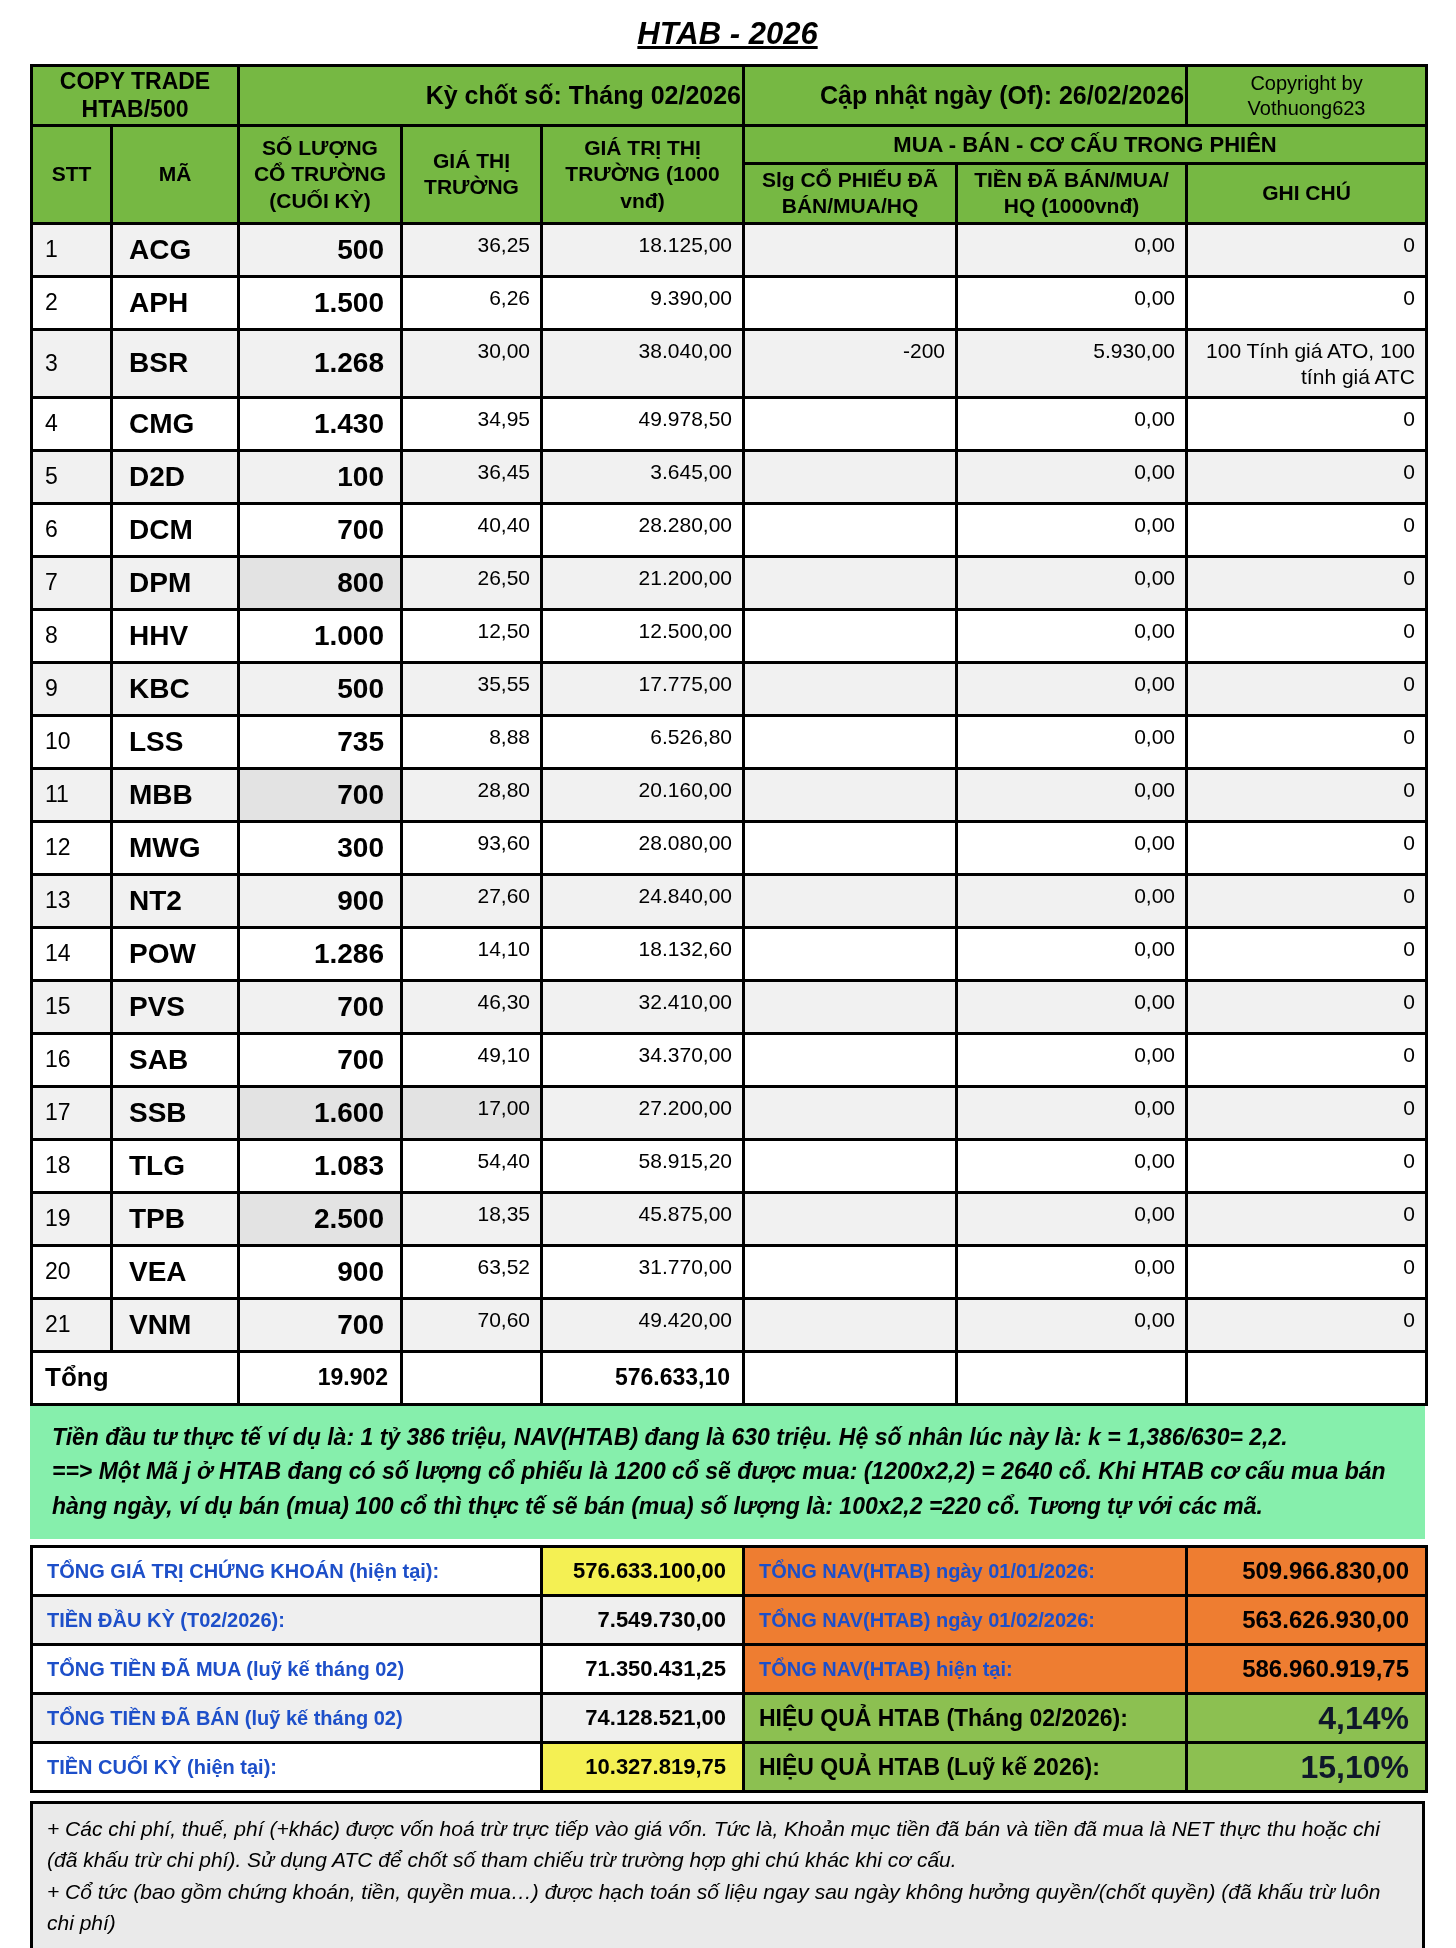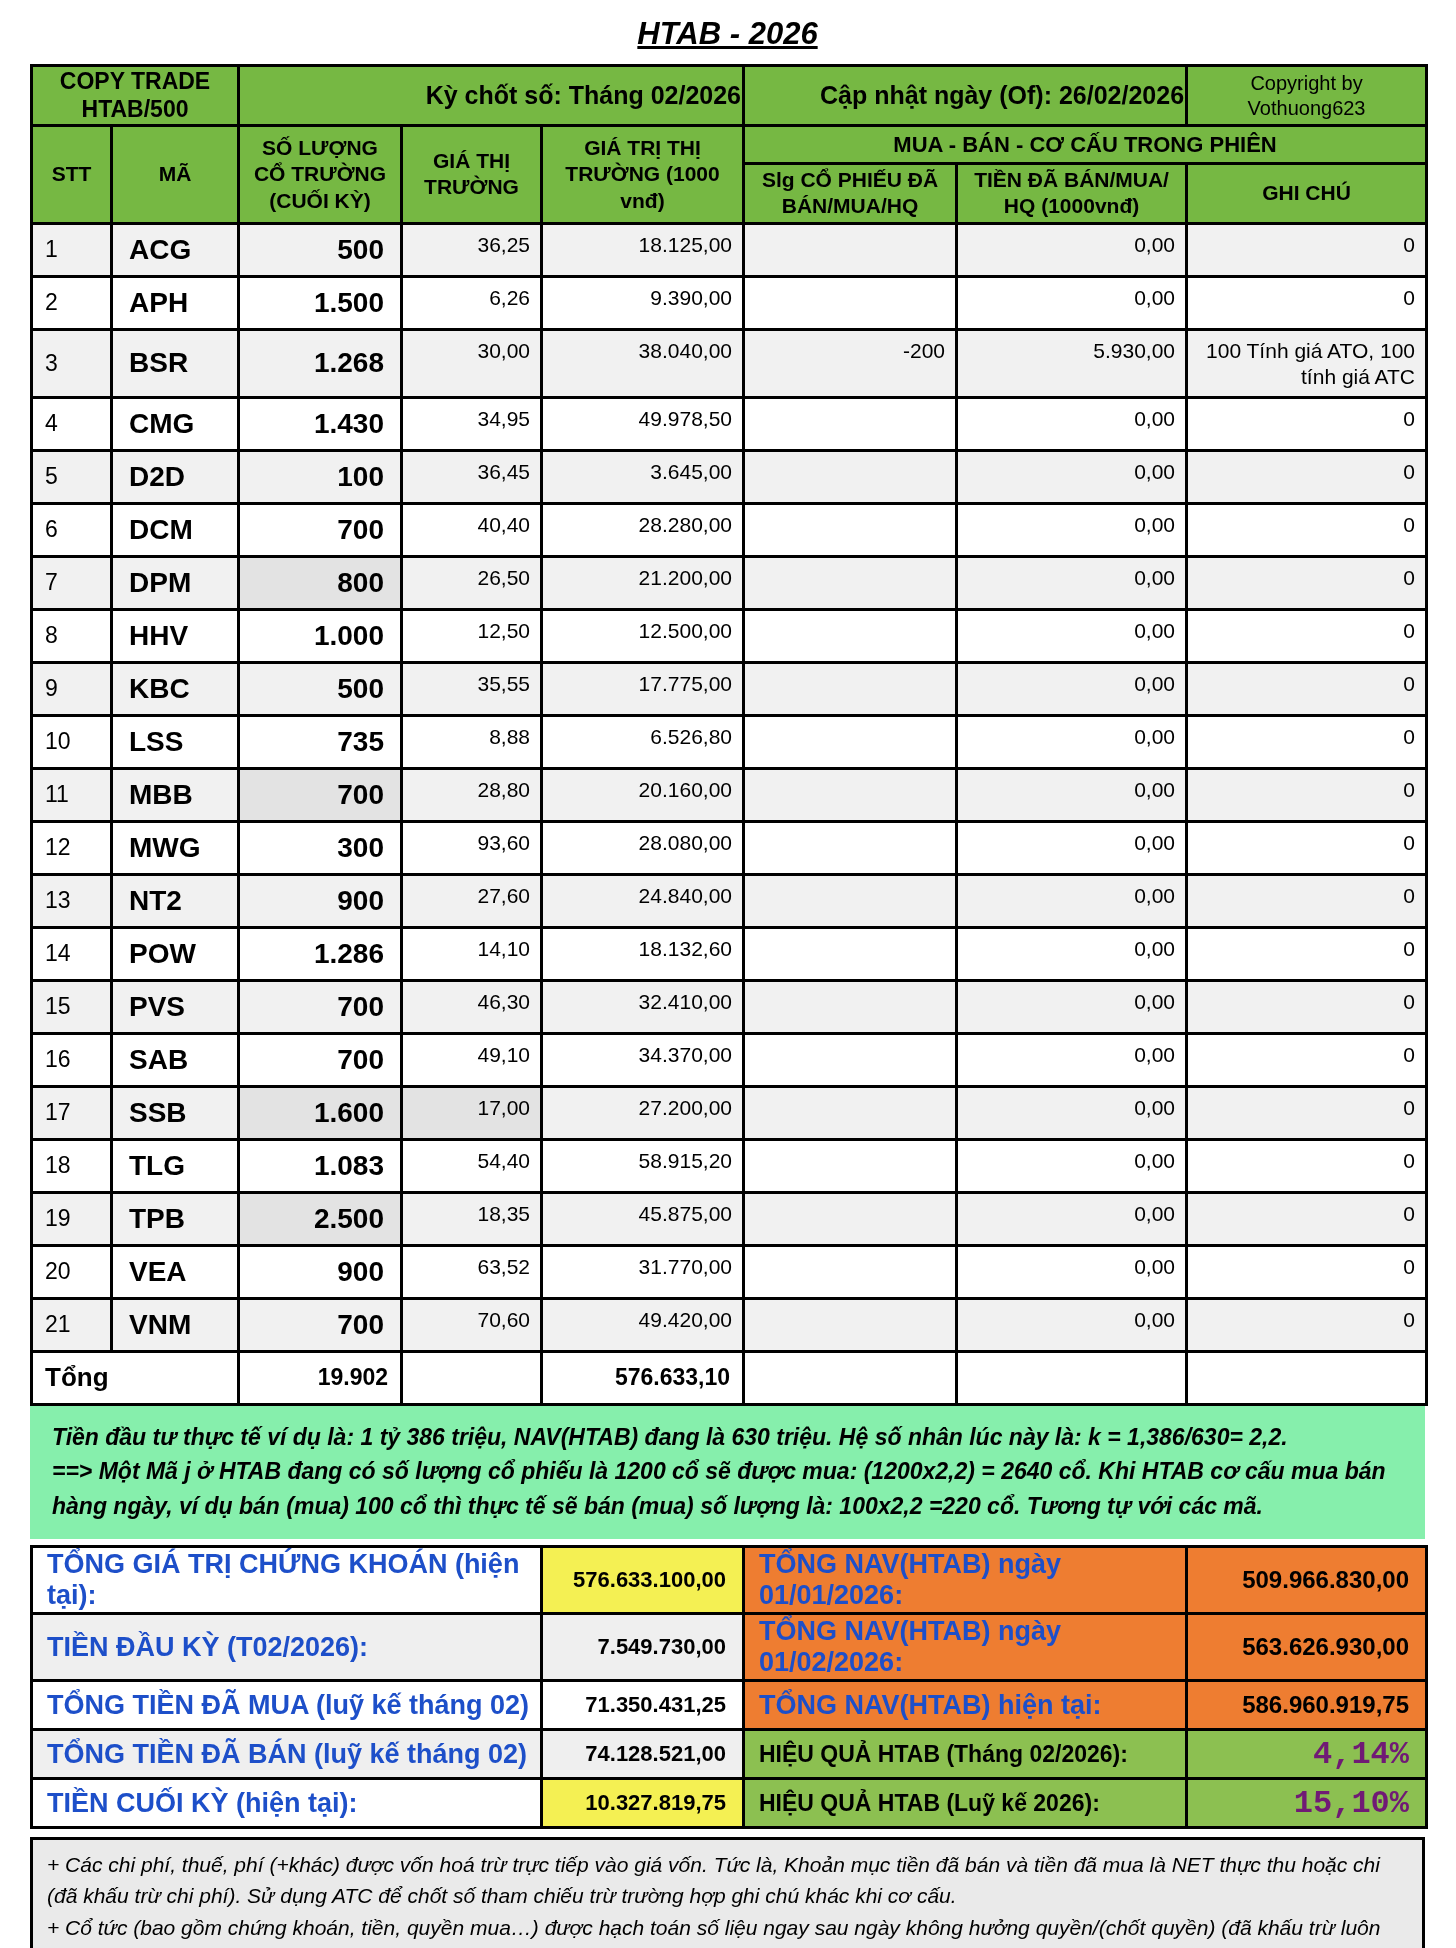--- a/index.html
+++ b/index.html
@@ -30,25 +30,25 @@
   .total-row{height:53px;}
   .t-label{font-size:26px;font-weight:bold;text-align:left;padding-left:12px;vertical-align:middle;}
   .t-num{font-size:23px;font-weight:bold;text-align:right;padding-right:12px;vertical-align:middle;}
   
   .note-block{background:#86efac;padding:14px 22px 16px 22px;
               font-size:23px;font-weight:bold;font-style:italic;line-height:1.5;width:1395px;box-sizing:border-box;}
   .note-block p{margin:0;}
   
   .summary{margin-top:6px;}
   .summary tr{height:49px;}
-  .s-label{font-size:27px;font-weight:bold;color:#1d4fc9;text-align:left;padding-left:14px;vertical-align:middle;line-height:1.15;}
+  .s-label{font-size:20px;font-weight:bold;color:#1d4fc9;text-align:left;padding-left:14px;vertical-align:middle;line-height:1.15;}
   .s-val{font-size:22px;font-weight:bold;text-align:right;padding-right:16px;vertical-align:middle;}
   .nav-val{font-size:24px;}
   .perf-label{color:#000;font-size:23px;}
-  .perf-val{font-size:32px;color:#701a75;font-family:Liberation Mono, monospace;}
+  .perf-val{font-size:32px;color:#0f172a;}
   .bg-yellow{background:#f4f053;}
   .bg-gray{background:#efefef;}
   .bg-orange{background:#ee7d31;}
   .bg-green{background:#8cc051;}
   .val-blue{color:#000000;}
   .val-black{color:#000;}
   
   .footnotes{margin-top:8px;border:3px solid #000;background:#eaeaea;width:1395px;box-sizing:border-box;
              padding:10px 18px 34px 14px;font-style:italic;font-size:21px;line-height:1.45;}
   .footnotes p{margin:0 0 2px 0;}

